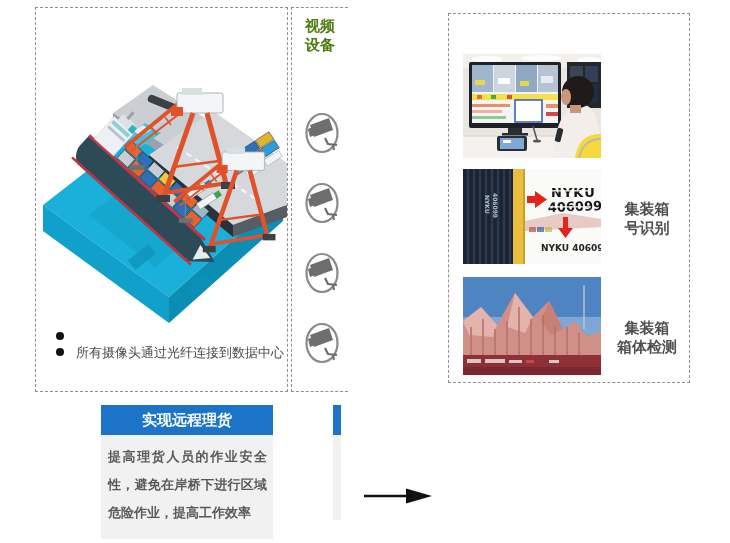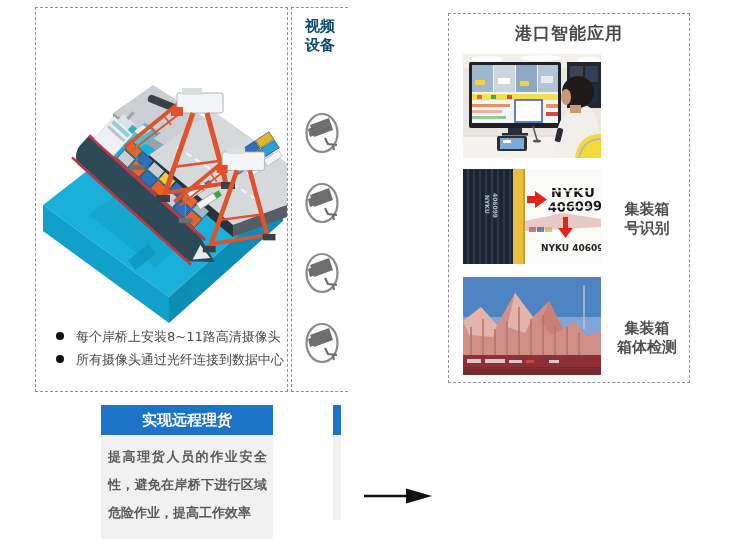--- a/index.html
+++ b/index.html
@@ -5,21 +5,21 @@
   html,body{margin:0;padding:0;background:#fff;}
   #canvas{position:relative;width:730px;height:543px;background:#fff;overflow:hidden;
           font-family:"DejaVu Sans","Liberation Sans",sans-serif;color:#4a4a4a;}
   .abs{position:absolute;}
   .dashedbox{position:absolute;border:1px dashed #8f8f8f;background:#fff;box-sizing:border-box;}
   .panel-title{font-weight:700;color:#4a4a4a;text-align:center;letter-spacing:1px;}
   .bullets{position:absolute;left:14px;top:318px;width:238px;font-size:13px;color:#4a4a4a;}
   .bullet-row{display:flex;align-items:flex-start;line-height:21px;margin-bottom:2px;white-space:nowrap;}
   .bullet-dot{width:8px;height:8px;border-radius:50%;background:#111;margin:6px 12px 0 6px;flex:0 0 8px;}
   .vid-label{position:absolute;left:0;top:9px;width:100%;text-align:center;font-weight:700;
-             font-size:15px;line-height:19px;color:#0c4a6e;}
+             font-size:15px;line-height:19px;color:#4d7c0f;}
   .cam{position:absolute;left:8px;width:44px;height:48px;}
   .app-label{position:absolute;left:156px;width:84px;text-align:center;font-weight:700;
              font-size:15px;line-height:19px;color:#4f4f4f;}
   .photo{position:absolute;left:14px;width:138px;overflow:hidden;}
   .card{position:absolute;}
   .card-header{color:#fff;font-weight:700;font-size:15px;text-align:center;height:30px;line-height:30px;}
   .card-body{color:#595959;font-size:13px;line-height:28px;padding:8px 6px 12px 7px;text-align:justify;}
   svg{display:block;}
 </style>
 </head>
@@ -115,21 +115,20 @@
         <rect x="22" y="15" width="6" height="6" fill="#3FA34D"></rect>
       </g>
 
       <use href="#crane" transform="translate(104,26)"></use>
       <use href="#crane" transform="translate(152,86) scale(0.92)"></use>
     </svg>
 
     <div class="bullets">
       <div class="bullet-row">
         <span class="bullet-dot"></span>
-        <span>每个岸桥上安装8~11路高清摄像头</span>
       </div>
       <div class="bullet-row">
         <span class="bullet-dot"></span>
         <span>所有摄像头通过光纤连接到数据中心</span>
       </div>
     </div>
   </div>
 
   <div class="dashedbox" style="left:291px;top:7px;width:57px;height:385px;border-right:none;overflow:hidden;">
     <div class="vid-label">
@@ -161,21 +160,20 @@
     <svg class="cam" style="top:311px" viewBox="0 0 44 48" width="44" height="48">
       <ellipse cx="22" cy="24" rx="15.5" ry="19" fill="#fff" stroke="#8A8A8A" stroke-width="2.2"></ellipse>
       <polygon points="10,16 29,9 33,21 14,28" fill="#6E6E6E"></polygon>
       <polygon points="8,20 13,18 15,26 10,28" fill="#6E6E6E"></polygon>
       <path d="M25,29 l3,6 l9,1" stroke="#6E6E6E" stroke-width="2.2" fill="none"></path>
       <line x1="33" y1="36" x2="34" y2="41" stroke="#6E6E6E" stroke-width="2"></line>
     </svg>
   </div>
 
   <div class="dashedbox" style="left:448px;top:13px;width:242px;height:370px;">
-    <div class="panel-title" style="margin-top:8px;font-size:17px;">港口智能应用</div>
 
     <svg class="photo" style="top:40px;height:104px;" width="138" height="104" viewBox="0 0 138 104">
       <rect width="138" height="104" fill="#E9E5E0"></rect>
       <rect width="138" height="14" fill="#F3F0EC"></rect>
       <ellipse cx="24" cy="5" rx="16" ry="3" fill="#FDFCFA"></ellipse>
       <ellipse cx="78" cy="4" rx="20" ry="3" fill="#FDFCFA"></ellipse>
       <ellipse cx="126" cy="6" rx="12" ry="3" fill="#FDFCFA"></ellipse>
       <rect x="104" y="8" width="34" height="46" fill="#23262B"></rect>
       <rect x="107" y="12" width="13" height="16" fill="#3A4654"></rect>
       <rect x="122" y="12" width="13" height="16" fill="#31405A"></rect>

